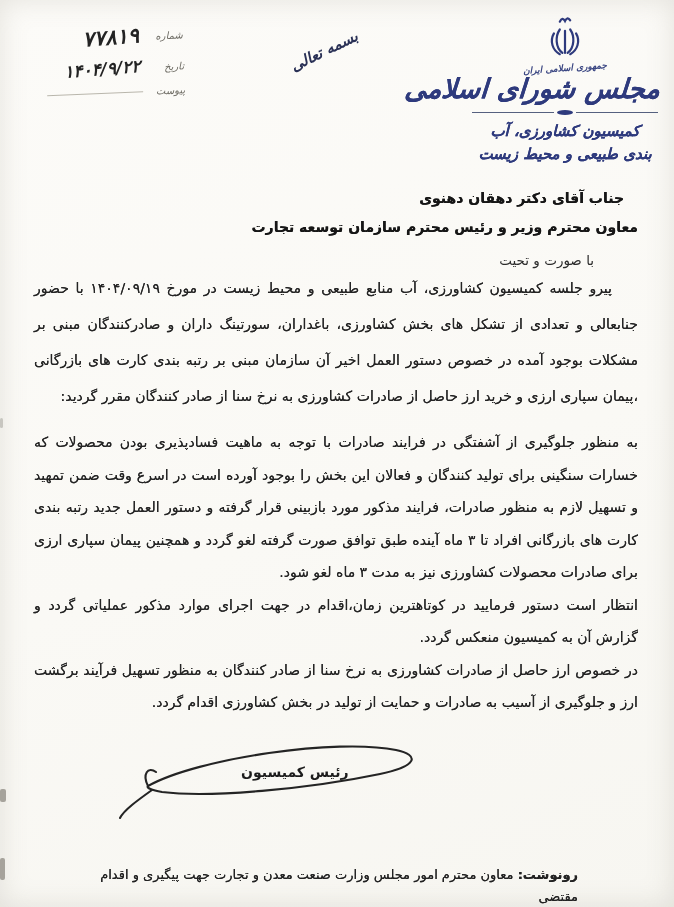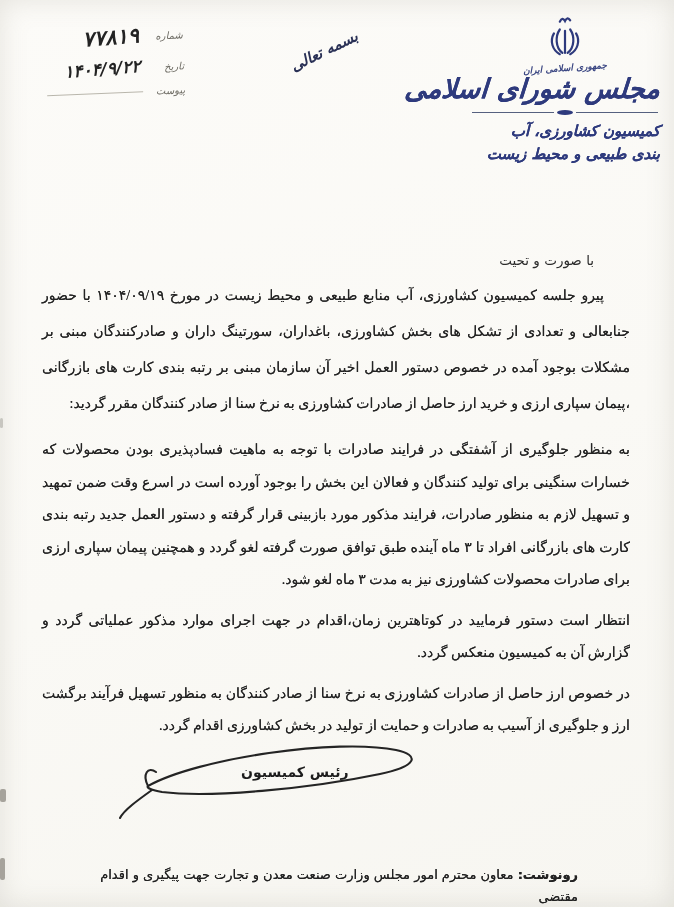--- a/index.html
+++ b/index.html
@@ -36,29 +36,29 @@
   .republic-line{font-size:9px;font-weight:700;font-style:italic;color:#3a4682;transform:rotate(-4deg);}
   .assembly-title{
     font-size:27px;font-weight:700;font-style:italic;color:#2e3a7d;
     line-height:1.05;margin-top:2px;transform:skewX(-4deg);
     text-shadow:0 0 .6px #2e3a7d;
     white-space:nowrap;
   }
   .lh-divider{display:flex;align-items:center;margin:7px 2px 5px 2px;}
   .lh-divider .line{flex:1;height:1px;background:#55607f;}
   .lh-divider .gem{width:16px;height:5px;background:#2e3a7d;border-radius:50%;margin:0 3px;}
-  .commission{font-size:15px;font-weight:700;font-style:italic;color:#2e3a7d;line-height:1.5;text-align:right;text-shadow:0 0 .5px #2e3a7d;}
+  .commission{font-size:15px;font-weight:700;font-style:italic;color:#2e3a7d;line-height:1.5;text-align:center;text-shadow:0 0 .5px #2e3a7d;}
   
   .recipient{position:absolute;top:184px;right:36px;text-align:right;font-weight:700;line-height:29px;font-size:14px;color:#161616;text-shadow:0 0 .4px #222;}
   .recipient .name{padding-left:0;padding-right:14px;}
   
   .salutation{position:absolute;top:252px;right:80px;font-size:13.5px;color:#2b2b2b;}
   
   .body-text{position:absolute;top:270px;right:36px;left:34px;font-size:14px;line-height:32.5px;text-align:justify;color:#242424;text-shadow:0 0 .45px #3a3a3a;}
-  .body-text p{margin:8px;font-family:Liberation Serif, serif;}
+  .body-text p{margin:0;}
   .body-text p.first{text-indent:26px;margin-bottom:12px;line-height:36px;}
   
   .sig-name{position:absolute;top:726px;left:247px;font-size:15px;font-weight:700;color:#181818;text-shadow:0 0 .4px #222;}
   .sig-title{position:absolute;top:764px;left:241px;font-size:14px;font-weight:700;color:#1c1c1c;}
   .sig-swoosh{position:absolute;top:728px;left:118px;}
   
   .footer-cc{position:absolute;top:864px;right:96px;left:66px;font-size:13px;text-align:right;color:#222;line-height:22px;text-shadow:0 0 .4px #333;}
   .footer-cc .cc-label{font-weight:700;}
   
   .edge-mark{position:absolute;background:#8d8a82;border-radius:2px;opacity:.75;}
@@ -105,20 +105,24 @@
       <span class="line"></span>
       <span class="gem"></span>
       <span class="line"></span>
     </div>
     <div class="commission">
       <div>کمیسیون کشاورزی، آب</div>
       <div>بندی طبیعی و محیط زیست</div>
     </div>
   </div>
 
+  <div class="recipient">
+    <div class="name">جناب آقای دکتر دهقان دهنوی</div>
+    <div>معاون محترم وزیر و رئیس محترم سازمان توسعه تجارت</div>
+  </div>
 
   <div class="salutation">با صورت و تحیت</div>
 
   <div class="body-text">
     <p class="first">پیرو جلسه کمیسیون کشاورزی، آب منابع طبیعی و محیط زیست در مورخ ۱۴۰۴/۰۹/۱۹ با حضور جنابعالی و تعدادی از تشکل های بخش کشاورزی، باغداران، سورتینگ داران و صادرکنندگان مبنی بر مشکلات بوجود آمده در خصوص دستور العمل اخیر آن سازمان مبنی بر رتبه بندی کارت های بازرگانی ،پیمان سپاری ارزی و خرید ارز حاصل از صادرات کشاورزی به نرخ سنا از صادر کنندگان مقرر گردید:</p>
     <p>به منظور جلوگیری از آشفتگی در فرایند صادرات با توجه به ماهیت فسادپذیری بودن محصولات که خسارات سنگینی برای تولید کنندگان و فعالان این بخش را بوجود آورده است در اسرع وقت ضمن تمهید و تسهیل لازم به منظور صادرات، فرایند مذکور مورد بازبینی قرار گرفته و دستور العمل جدید رتبه بندی کارت های بازرگانی افراد تا ۳ ماه آینده طبق توافق صورت گرفته لغو گردد و همچنین پیمان سپاری ارزی برای صادرات محصولات کشاورزی نیز به مدت ۳ ماه لغو شود.</p>
     <p>انتظار است دستور فرمایید در کوتاهترین زمان،اقدام در جهت اجرای موارد مذکور عملیاتی گردد و گزارش آن به کمیسیون منعکس گردد.</p>
     <p>در خصوص ارز حاصل از صادرات کشاورزی به نرخ سنا از صادر کنندگان به منظور تسهیل فرآیند برگشت ارز و جلوگیری از آسیب به صادرات و حمایت از تولید در بخش کشاورزی اقدام گردد.</p>
   </div>
 

